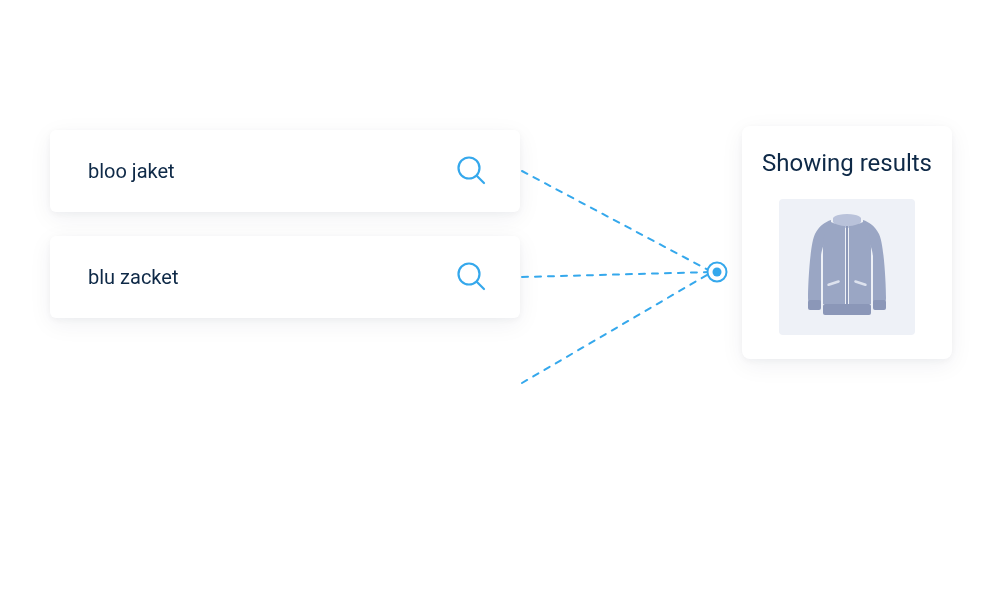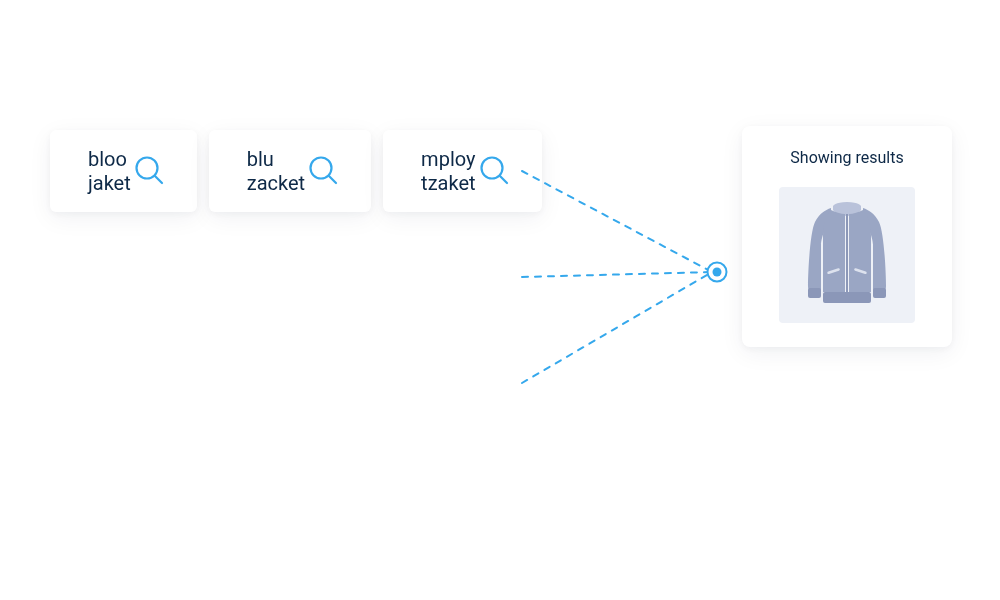--- a/index.html
+++ b/index.html
@@ -10,22 +10,22 @@
       font-family: -apple-system, BlinkMacSystemFont, "Segoe UI", Roboto, sans-serif;
       position: relative;
       overflow: hidden;
     }
     .search-boxes {
       position: absolute;
       left: 50px;
       top: 130px;
       width: 470px;
       display: flex;
-      flex-direction: row;
-      gap: 12px;
+      flex-direction: column;
+      gap: 24px;
     }
     .search-box {
       background: #fff;
       height: 82px;
       border-radius: 6px;
       box-shadow: 0 6px 24px rgba(0, 30, 60, 0.06), 0 2px 6px rgba(0,30,60,0.04);
       display: flex;
       align-items: center;
       justify-content: space-between;
       padding: 0 30px 0 38px;
@@ -63,21 +63,21 @@
       left: 742px;
       top: 126px;
       width: 210px;
       background: #fff;
       border-radius: 8px;
       box-shadow: 0 6px 24px rgba(0, 30, 60, 0.06), 0 2px 6px rgba(0,30,60,0.04);
       padding: 20px 18px 24px 18px;
       text-align: center;
     }
     .result-heading {
-      font-size: 16px;
+      font-size: 24px;
       color: #0e2947;
       line-height: 1.45;
       margin-bottom: 18px;
     }
     .product-thumb {
       width: 136px;
       height: 136px;
       background: #eef1f7;
       border-radius: 4px;
       margin: 0 auto;
@@ -94,29 +94,20 @@
     <span class="search-text">bloo jaket</span>
     <span class="search-icon-wrap">
       <svg width="34" height="34" viewBox="0 0 34 34" fill="none">
         <circle cx="14" cy="14" r="10.5" stroke="#35a8ec" stroke-width="2.2"></circle>
         <line x1="22" y1="22" x2="29" y2="29" stroke="#35a8ec" stroke-width="2.2" stroke-linecap="round"></line>
       </svg>
     </span>
   </div>
   <div class="search-box">
     <span class="search-text">blu zacket</span>
-    <span class="search-icon-wrap">
-      <svg width="34" height="34" viewBox="0 0 34 34" fill="none">
-        <circle cx="14" cy="14" r="10.5" stroke="#35a8ec" stroke-width="2.2"></circle>
-        <line x1="22" y1="22" x2="29" y2="29" stroke="#35a8ec" stroke-width="2.2" stroke-linecap="round"></line>
-      </svg>
-    </span>
-  </div>
-  <div class="search-box">
-    <span class="search-text">mploy tzaket</span>
     <span class="search-icon-wrap">
       <svg width="34" height="34" viewBox="0 0 34 34" fill="none">
         <circle cx="14" cy="14" r="10.5" stroke="#35a8ec" stroke-width="2.2"></circle>
         <line x1="22" y1="22" x2="29" y2="29" stroke="#35a8ec" stroke-width="2.2" stroke-linecap="round"></line>
       </svg>
     </span>
   </div>
 </div>
 
 <svg class="connection-svg" viewBox="0 0 200 300">

